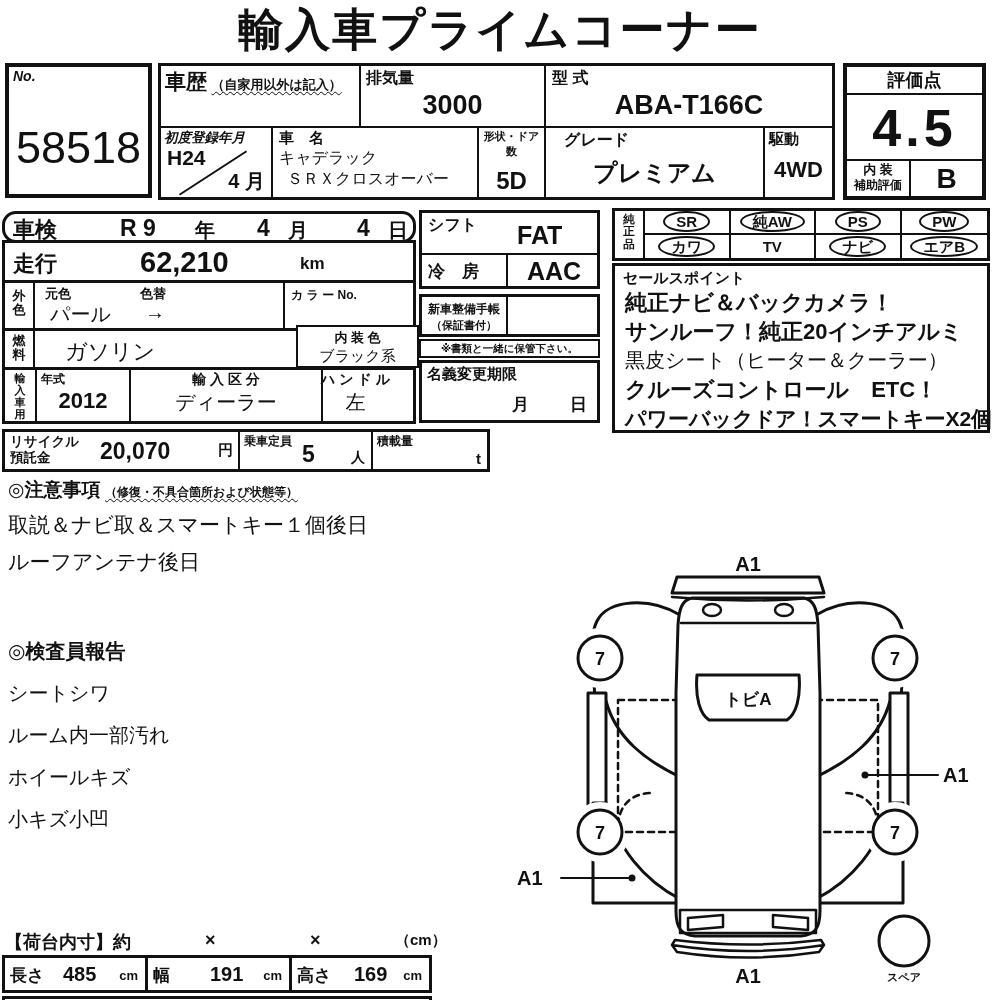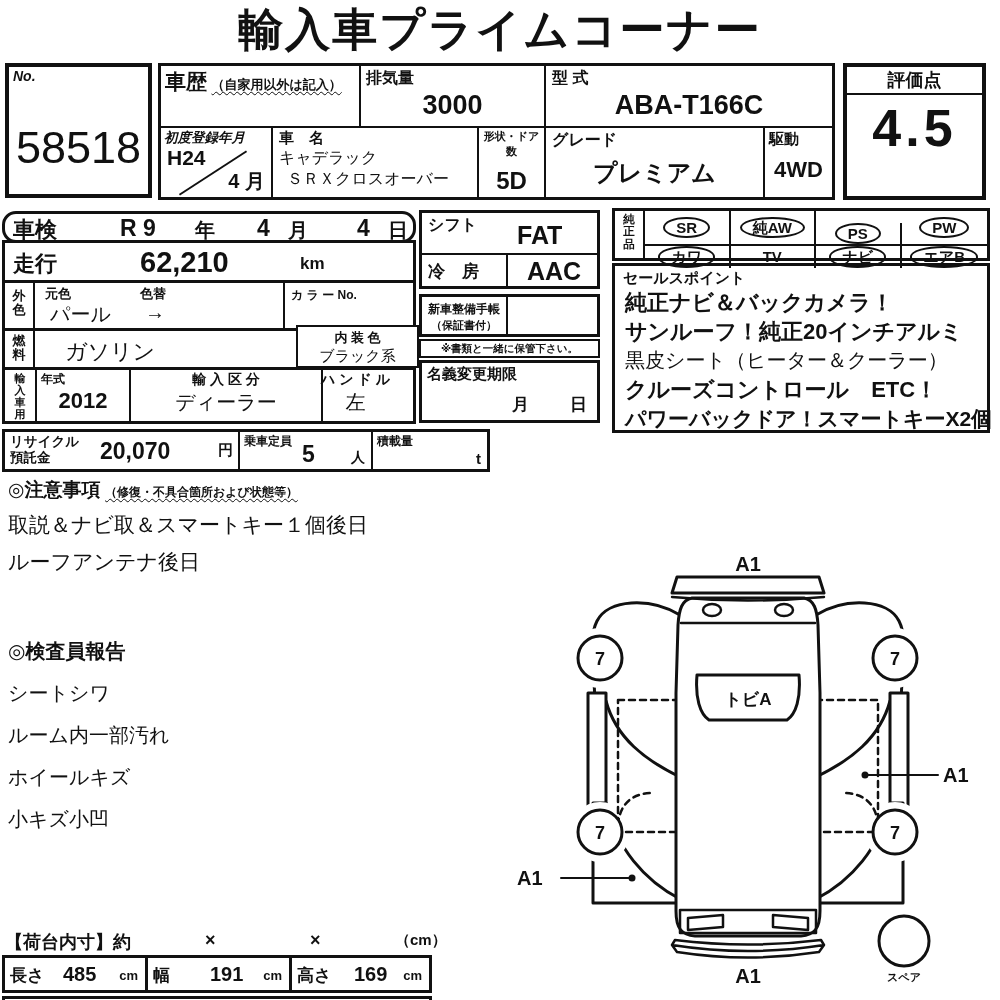--- a/index.html
+++ b/index.html
@@ -55,33 +55,40 @@
     </div>
     <div class="abs" style="left:112px;top:62px;width:206px;height:69px;border-right:2px solid #111;padding:1px 6px;">
       <div class="lab" style="font-size:15px;">車　名</div>
       <div style="font-size:16px;line-height:1.3;">キャデラック</div>
       <div style="font-size:16px;line-height:1.3;padding-left:8px;">ＳＲＸクロスオーバー</div>
     </div>
     <div class="abs" style="left:318px;top:62px;width:67px;height:69px;border-right:2px solid #111;padding:1px 2px;">
       <div class="lab ctr" style="font-size:11px;">形状・ドア数</div>
       <div class="ctr" style="font-size:24px;font-weight:bold;margin-top:8px;">5D</div>
     </div>
-    <div class="abs" style="left:385px;top:62px;width:219px;height:69px;border-right:2px solid #111;padding:2px 6px;">
+    <div class="abs" style="left:385px;top:62px;width:219px;height:69px;border-right:2px solid #111;padding:2px 18px;">
       <div class="lab" style="font-size:16px;">グレード</div>
       <div class="ctr" style="font-size:24px;font-weight:bold;margin-top:6px;">プレミアム</div>
     </div>
     <div class="abs" style="left:604px;top:62px;width:67px;height:69px;padding:2px 4px;">
       <div class="lab" style="font-size:15px;">駆動</div>
       <div class="ctr" style="font-size:22px;font-weight:bold;margin-top:8px;">4WD</div>
     </div>
   </div>
 
   <div class="abs bx b4" style="left:843px;top:63px;width:143px;height:137px;">
     <div class="ctr lab" style="height:26px;border-bottom:2px solid #111;font-size:18px;line-height:26px;">評価点</div>
     <div class="ctr" style="height:66px;font-size:52px;font-weight:bold;line-height:66px;letter-spacing:4px;">4.5</div>
+    <div class="abs" style="left:0;bottom:0;width:100%;height:37px;border-top:2px solid #111;display:flex;">
+      <div class="ctr" style="width:62px;border-right:2px solid #111;">
+        <div class="lab" style="font-size:13px;line-height:17px;">内 装</div>
+        <div class="lab" style="font-size:12px;line-height:14px;">補助評価</div>
+      </div>
+      <div class="ctr" style="flex:1;font-size:28px;font-weight:bold;line-height:35px;">B</div>
+    </div>
   </div>
 
   <div class="abs bx" style="left:2px;top:211px;width:414px;height:32px;border-radius:14px;">
     <span class="abs lab" style="left:8px;top:1px;font-size:22px;">車検</span>
     <span class="abs" style="left:115px;top:1px;font-size:23px;font-weight:bold;">R 9</span>
     <span class="abs lab" style="left:190px;top:3px;font-size:20px;">年</span>
     <span class="abs" style="left:252px;top:1px;font-size:23px;font-weight:bold;">4</span>
     <span class="abs lab" style="left:283px;top:3px;font-size:20px;">月</span>
     <span class="abs" style="left:352px;top:1px;font-size:23px;font-weight:bold;">4</span>
     <span class="abs lab" style="left:383px;top:3px;font-size:20px;">日</span>
@@ -199,21 +206,21 @@
     <div class="vlab" style="width:28px;border-right:2px solid #111;font-size:11.5px;padding-top:2px;">純
 正
 品</div>
     <div style="flex:1;display:grid;grid-template-columns:1fr 1fr 1fr 1fr;grid-template-rows:1fr 1fr;">
       <div class="opt-cell" style="border-right:2px solid #111;border-bottom:2px solid #111;">
           <span class="oval">SR</span>
         </div>
       <div class="opt-cell" style="border-right:2px solid #111;border-bottom:2px solid #111;">
           <span class="oval">純AW</span>
         </div>
-      <div class="opt-cell" style="border-right:2px solid #111;border-bottom:2px solid #111;margin-top:12px;">
+      <div class="opt-cell" style="border-right:2px solid #111;border-bottom:2px solid #111;">
           <span class="oval">PS</span>
         </div>
       <div class="opt-cell" style="border-bottom:2px solid #111;">
           <span class="oval">PW</span>
         </div>
       <div class="opt-cell" style="border-right:2px solid #111;">
           <span class="oval">カワ</span>
         </div>
       <div class="opt-cell" style="border-right:2px solid #111;">
           <span>TV</span>

